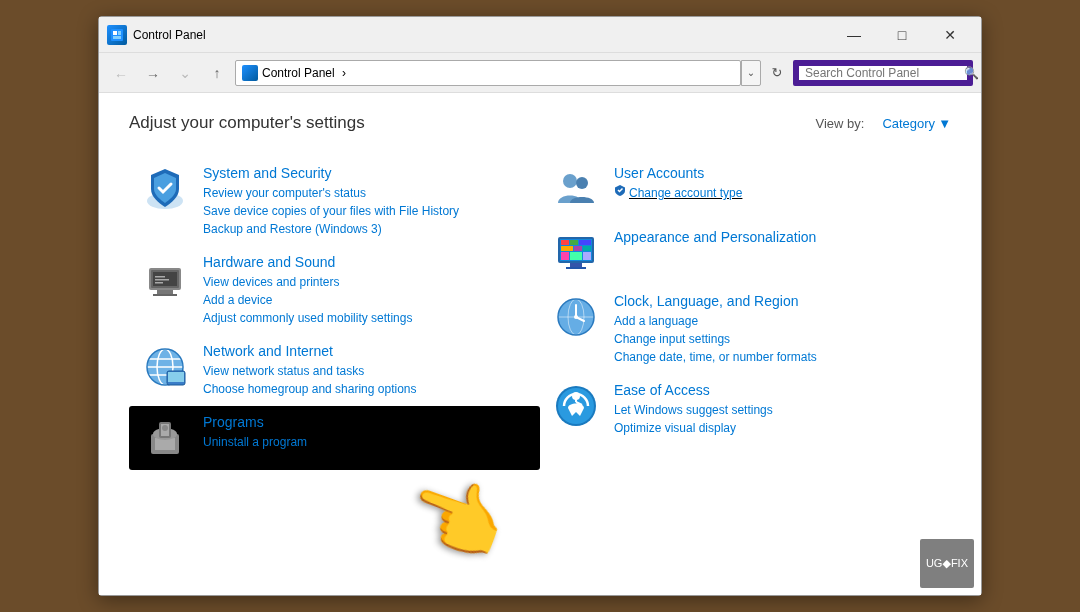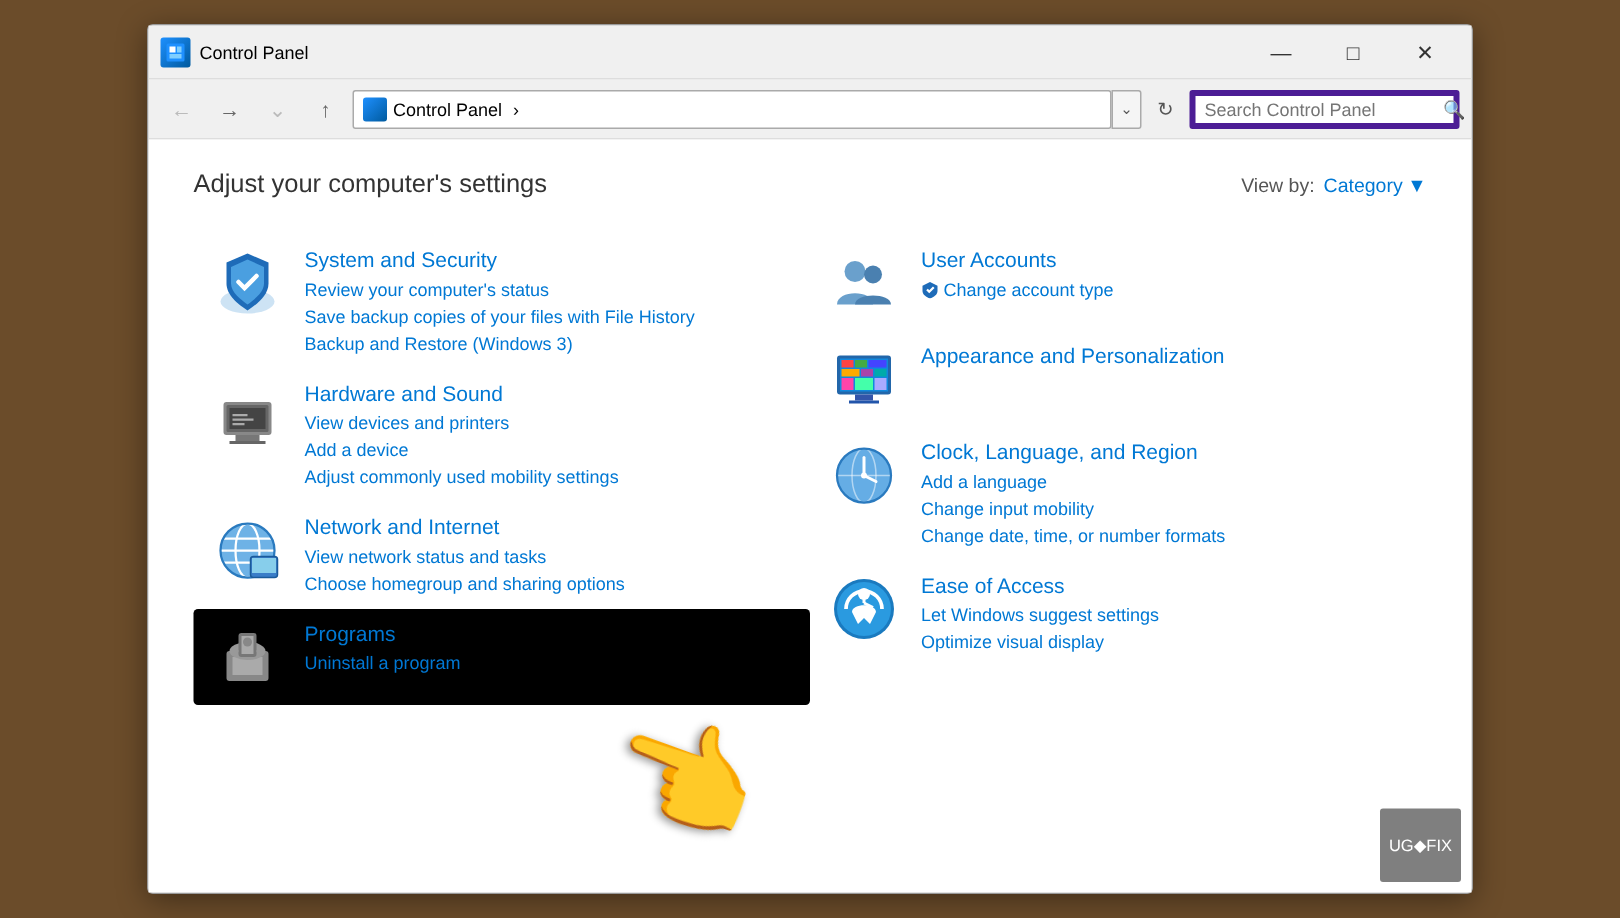--- a/index.html
+++ b/index.html
@@ -134,21 +134,21 @@
       font-size: 10px;
       color: #555;
       display: flex; align-items: center; justify-content: center;
       border-radius: 0 2px 2px 0;
       margin-left: -4px;
     }
     .search-wrap {
       width: 180px;
       height: 26px;
       background: #fff;
-      border: 4px solid #4c1d95;
+      border: 6px solid #4c1d95;
       border-radius: 2px;
       display: flex;
       align-items: center;
       padding: 0 6px;
       gap: 4px;
     }
     .search-wrap input {
       border: none;
       outline: none;
       font-size: 12px;
@@ -173,21 +173,21 @@
       margin-bottom: 24px;
     }
     .page-title {
       font-size: 17px;
       font-weight: 400;
       color: #333;
     }
     .view-by {
       display: flex;
       align-items: flex-start;
-      gap: 6px;
+      gap: 18px;
       font-size: 13px;
       color: #555;
     }
     .view-by-label { color: #555; }
     .view-by-value {
       color: #0078d4;
       cursor: pointer;
       display: flex;
       align-items: center;
       gap: 3px;
@@ -232,22 +232,23 @@
     }
     .cat-links a {
       display: block;
       font-size: 12px;
       color: #0078d4;
       text-decoration: none;
       line-height: 1.5;
     }
     .cat-links .shield-link {
       display: flex;
-      align-items: center;
+      align-items: flex-start;
       gap: 3px;
+      text-decoration: underline;
     }
     .shield-icon-small {
       width: 12px;
       height: 12px;
       flex-shrink: 0;
     }
 
     .window-wrapper {
       position: relative;
     }
@@ -340,21 +341,21 @@
                 <ellipse cx="24" cy="36" rx="18" ry="8" fill="#5ba3d9" opacity="0.3"></ellipse>
                 <path d="M24 4 L38 10 L38 24 C38 32 30 38 24 42 C18 38 10 32 10 24 L10 10 Z" fill="#1e6bb8"></path>
                 <path d="M24 8 L35 13 L35 24 C35 30 28 35 24 38 C20 35 13 30 13 24 L13 13 Z" fill="#4a9fe0"></path>
                 <path d="M18 23 L22 27 L30 19" stroke="white" stroke-width="3" fill="none" stroke-linecap="round"></path>
               </svg>
             </div>
             <div class="cat-text">
               <div class="cat-title">System and Security</div>
               <div class="cat-links">
                 <a href="#">Review your computer's status</a>
-                <a href="#">Save backup copies of your files with File History</a>
+                <a href="#">Save device copies of your files with File History</a>
                 <a href="#">Backup and Restore (Windows 3)</a>
               </div>
             </div>
           </div>
 
           <div class="category-section">
             <div class="cat-icon">
               <svg width="48" height="48" viewBox="0 0 48 48">
                 <rect x="8" y="14" width="32" height="22" rx="2" fill="#888"></rect>
                 <rect x="10" y="16" width="28" height="18" rx="1" fill="#666"></rect>
@@ -483,21 +484,21 @@
 
                 <circle cx="24" cy="24" r="2" fill="white"></circle>
                 <line x1="24" y1="24" x2="24" y2="12" stroke="white" stroke-width="2" stroke-linecap="round"></line>
                 <line x1="24" y1="24" x2="32" y2="28" stroke="white" stroke-width="2" stroke-linecap="round"></line>
               </svg>
             </div>
             <div class="cat-text">
               <div class="cat-title">Clock, Language, and Region</div>
               <div class="cat-links">
                 <a href="#">Add a language</a>
-                <a href="#">Change input mobility</a>
+                <a href="#">Change input settings</a>
                 <a href="#">Change date, time, or number formats</a>
               </div>
             </div>
           </div>
 
           <div class="category-section">
             <div class="cat-icon">
               <svg width="48" height="48" viewBox="0 0 48 48">
                 <circle cx="24" cy="24" r="20" fill="#1a7abf"></circle>
                 <circle cx="24" cy="24" r="18" fill="#2a9ae0"></circle>

